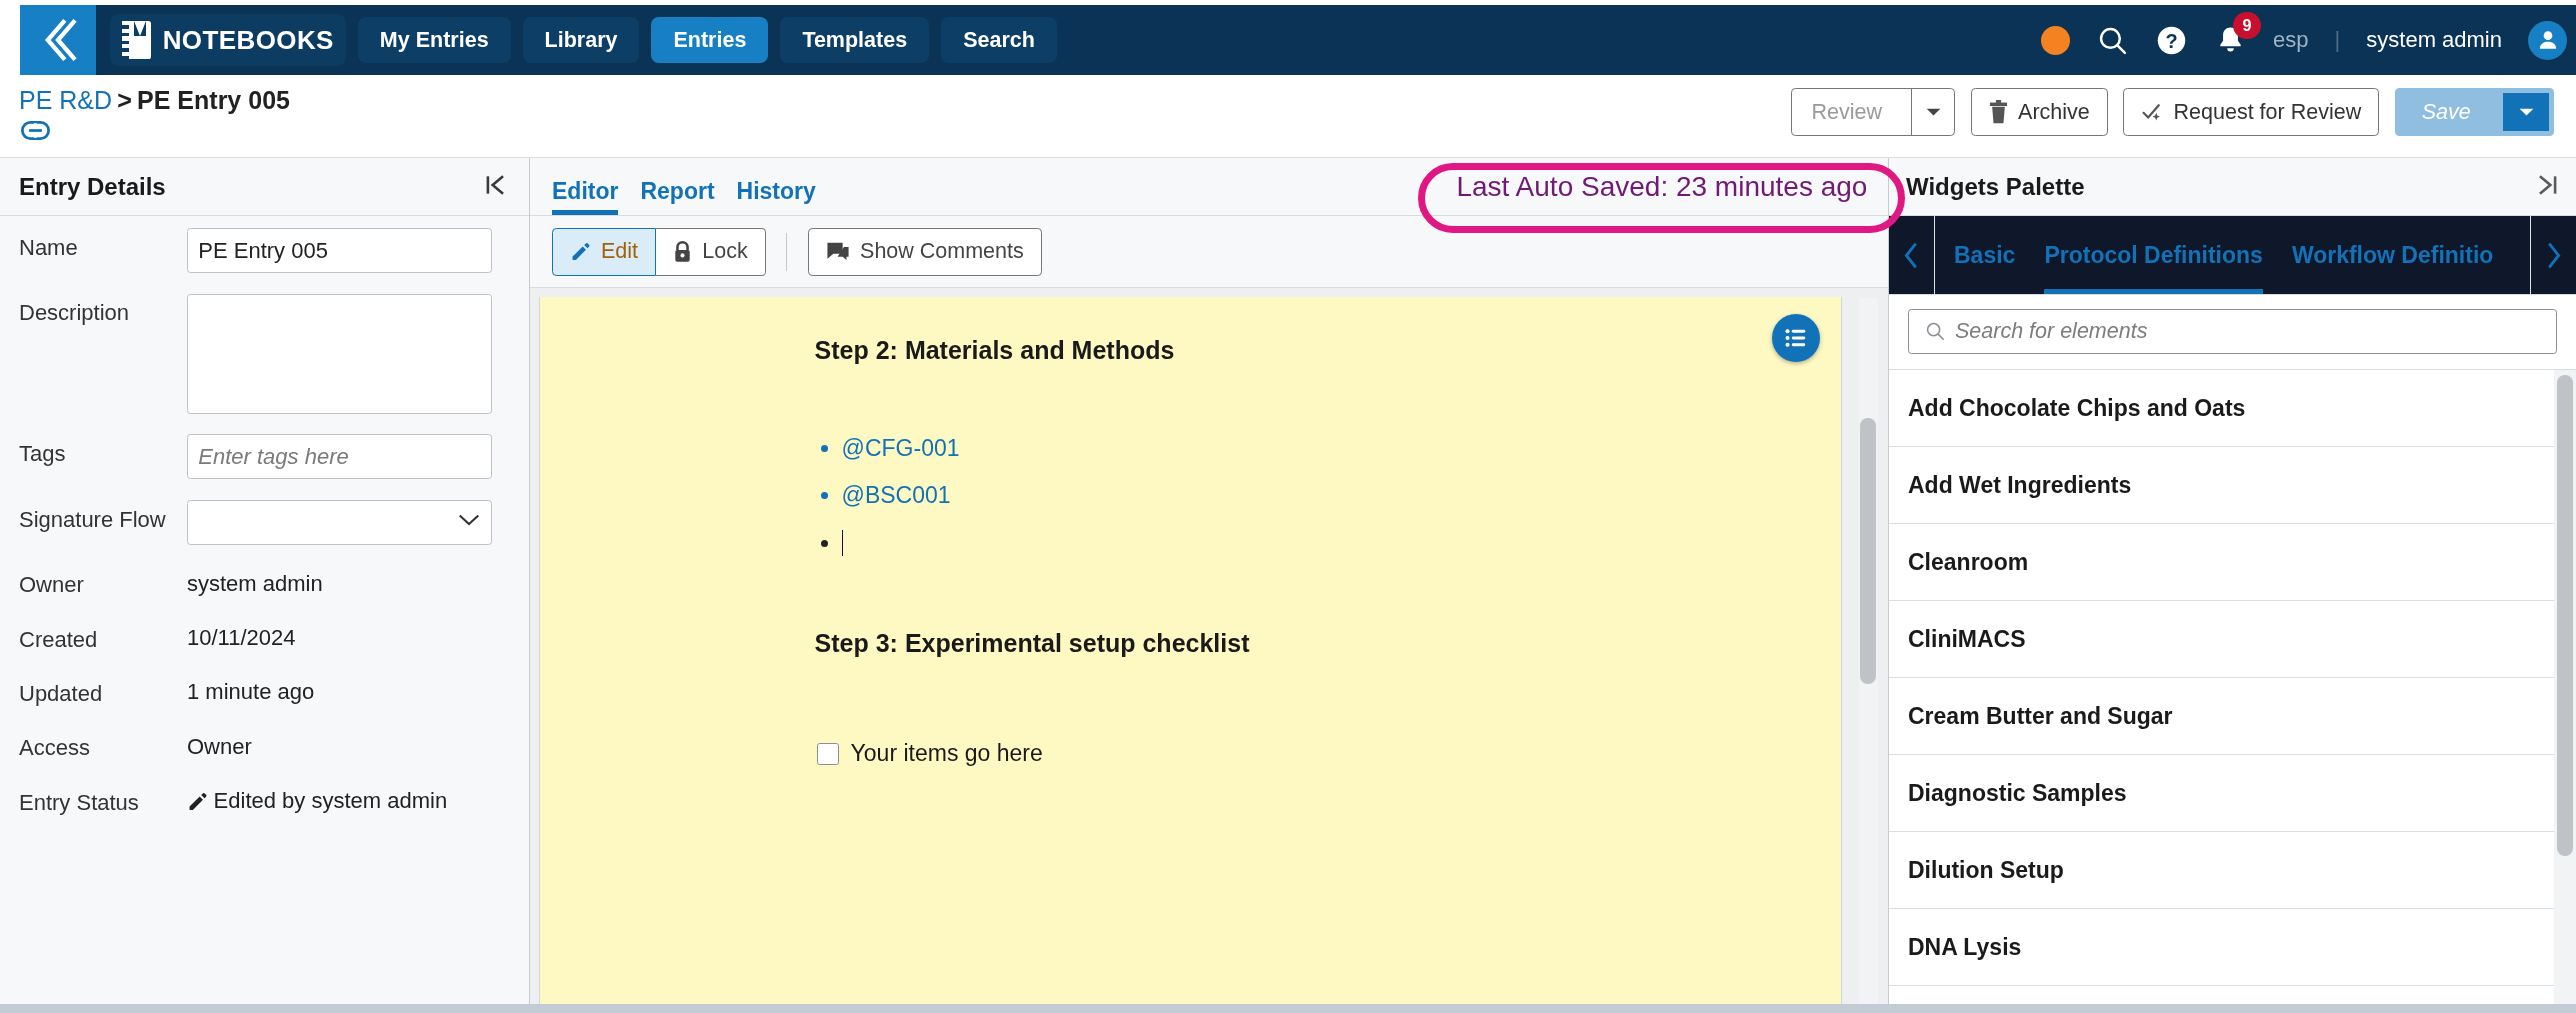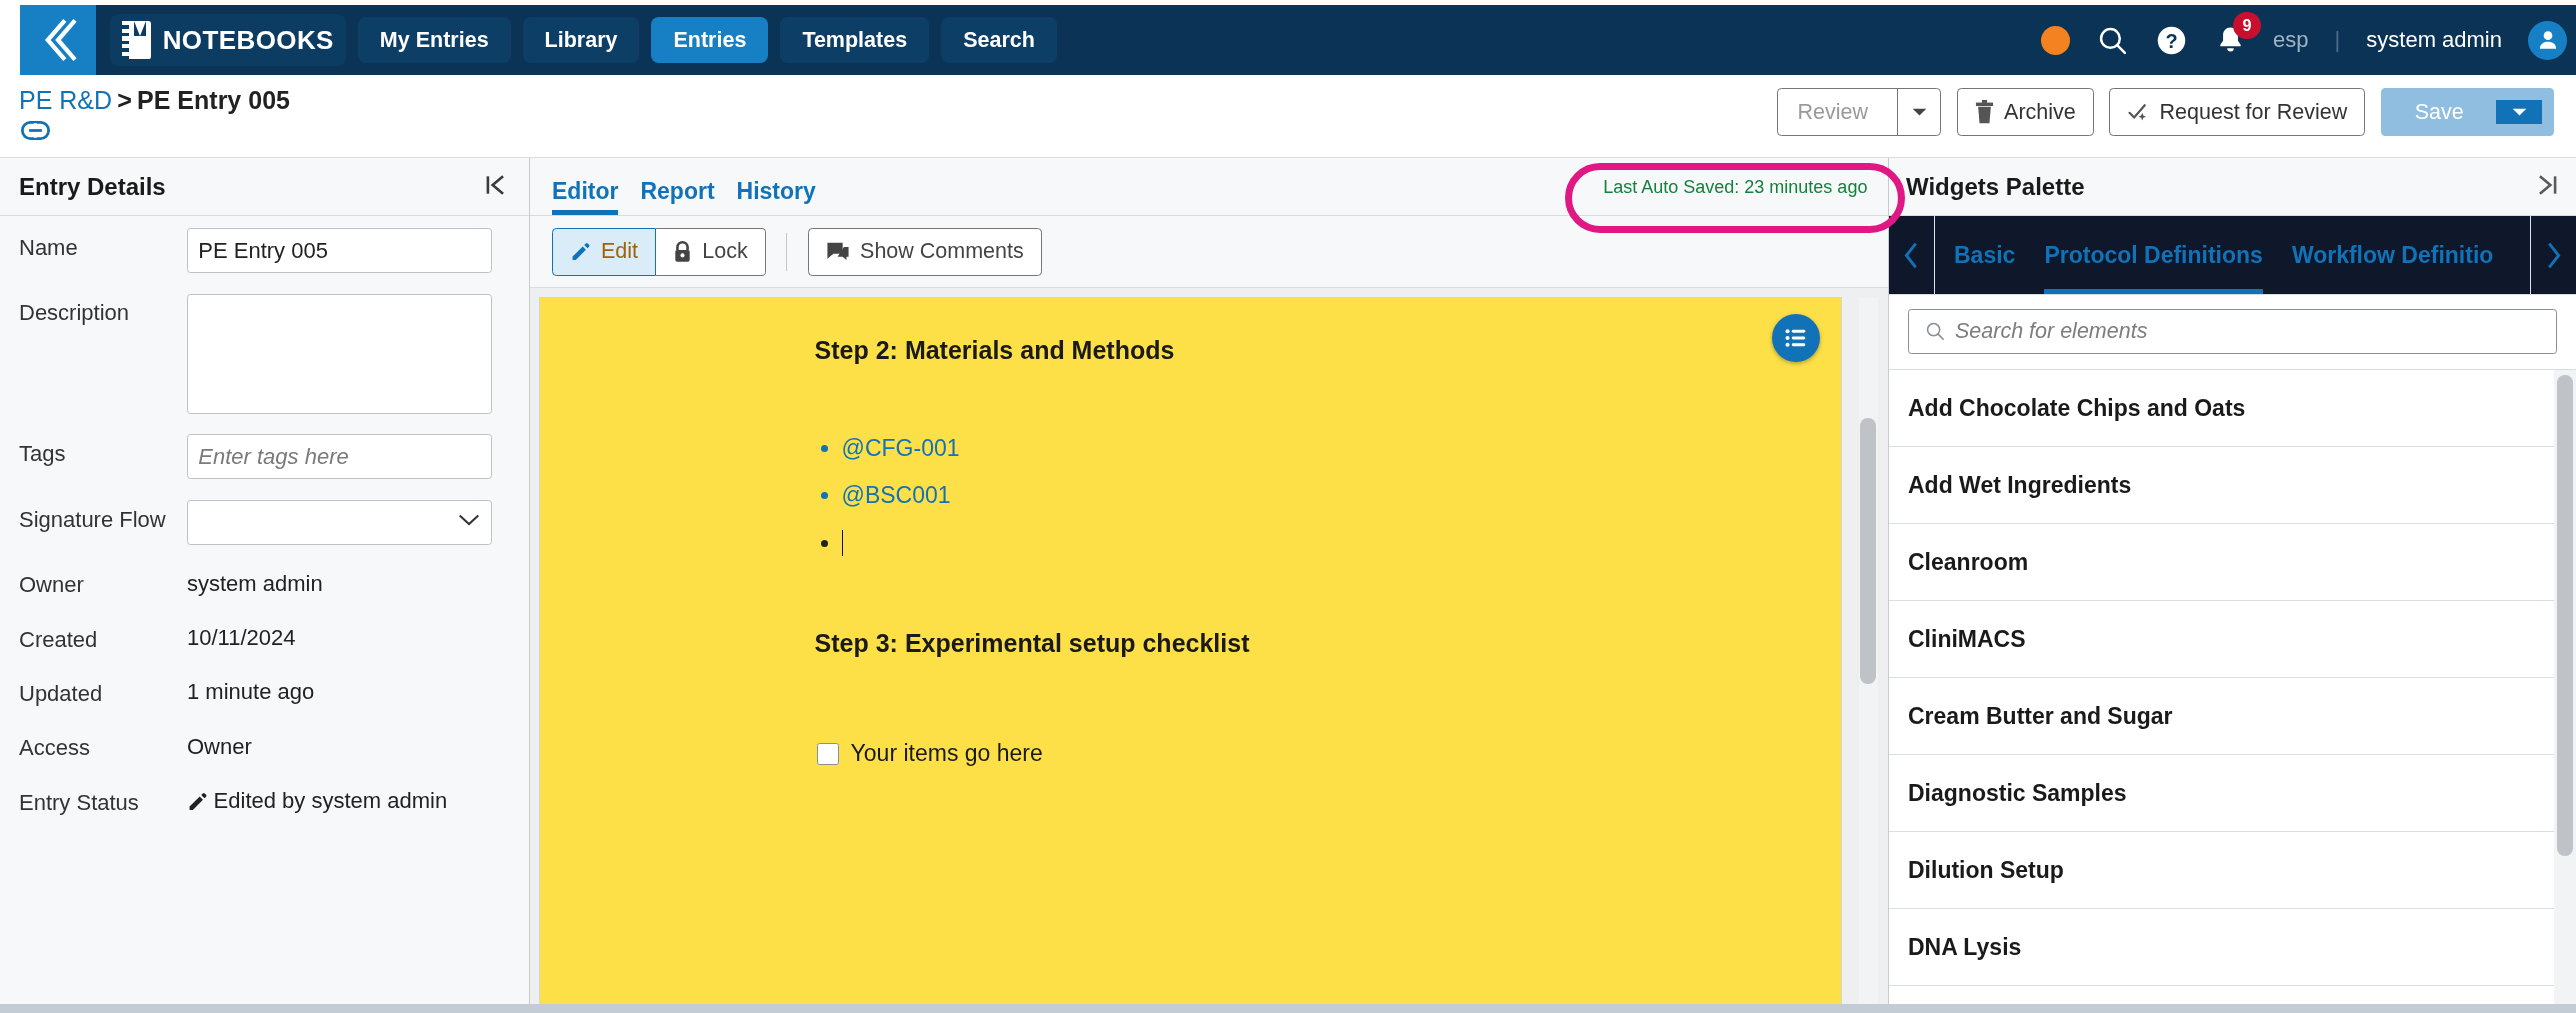--- a/index.html
+++ b/index.html
@@ -74,21 +74,21 @@
   #crumb-actions { position:absolute; right:22px; top:12px; display:flex; align-items:center; gap:15.5px;}
   .btn {
     height: 48px; border:0.9px solid #767676; border-radius:4.3px; background:#fff;
     display:flex; align-items:center; gap:10.3px; padding:0 17px;
     font-size:21.5px; color:#333; cursor:pointer; white-space:nowrap;
   }
   .btn.split { padding:0; }
   .btn.split .lbl { padding:0 19px; color:#9a9a9a; }
   .btn.split .caret { border-left:0.9px solid #767676; width:43px; height:100%;
     display:flex; align-items:center; justify-content:center; }
-  #btn-save { background:#8fbee0; border:none; color:#fff; padding:12px; }
+  #btn-save { background:#8fbee0; border:none; color:#fff; padding:5px;font-style:italic; }
   #btn-save .lbl { padding:0 22px; font-weight:normal; color:#fff;}
   #btn-save .caret { background:#1172b8; width:46px; height:100%;
      display:flex; align-items:center; justify-content:center; }
 
   
   #panels { position:absolute; left:0; top:158px; width:2576px; height:855px; display:flex; }
 
   
   #sidebar { width: 530px; flex:none; background:#f7f8f9; border-right:0.9px solid #c8ccd0;
      display:flex; flex-direction:column;}
@@ -114,37 +114,37 @@
   
   #center { flex:1; min-width:0; display:flex; flex-direction:column; background:#fff;
      border-right:0.9px solid #c8ccd0; }
   #ed-tabs { height:58px; background:#f7f8f9; border-bottom:0.9px solid #d8dcdf;
      display:flex; align-items:flex-end; position:relative;}
   .edtab { font-size:23px; font-weight:bold; color:#1172b8; padding:0 0 10.3px 0; margin-left:22px;
      cursor:pointer; position:relative;}
   .edtab:first-child { margin-left:22px; }
   .edtab.active::after { content:""; position:absolute; left:0; right:0; bottom:0; height:5.2px; background:#1172b8;}
   #autosave-wrap { position:absolute; right:10.3px; top:0; height:58px; display:flex; align-items:center; padding-right:10.3px;}
-  #autosave { font-size:18px; color:#15803d; white-space:nowrap; position:relative; z-index:2;}
+  #autosave { font-size:28px; color:#701a75; white-space:nowrap; position:relative; z-index:2;}
   #autosave-ring { position:absolute; left:-38px; right:-27.5px; top:5.2px; bottom:-17px;
      border:7.7px solid #e01884; border-radius:41px; z-index:1; }
 
   #ed-toolbar { height:72px; background:#f7f8f9; border-bottom:0.9px solid #d8dcdf;
      display:flex; align-items:center; padding-left:22px; gap:20.6px;}
   .tbgroup { display:flex; align-items:center; }
   .tbbtn { height:48px; border:0.9px solid #767676; background:#fff; display:flex; align-items:center;
      gap:10.3px; padding:0 17px; font-size:21.5px; color:#444; cursor:pointer; white-space:nowrap;}
   .tbbtn.first { border-radius:4.3px 0 0 4.3px; }
   .tbbtn.last { border-radius:0 4.3px 4.3px 0; border-left:none;}
   .tbbtn.solo { border-radius:4.3px; }
   .tbbtn.on { background:#d9ecf8; border-color:#1172b8; color:#a16207;}
   .tbdiv { width:0.9px; height:38px; background:#c4c9cd; }
 
   #ed-canvas { flex:1; position:relative; background:#edeff1; overflow:hidden; }
-  #doc { position:absolute; left:8.6px; top:8.6px; right:46px; bottom:0; background:#fde047;
+  #doc { position:absolute; left:8.6px; top:8.6px; right:46px; bottom:0; background:#fef9c3;
      border:0.9px solid #d3d7da; border-top:none; padding:39px 0 0 0; overflow:hidden;}
   #fab { position:absolute; right:20.6px; top:17px; width:48px; height:48px; border-radius:50%;
      background:#1172b8; display:flex; align-items:center; justify-content:center; cursor:pointer;
      box-shadow:0 1.7px 4.3px rgba(0,0,0,.3);}
   .doc-h { font-size:25px; font-weight:bold; color:#1a1a1a; margin-left:275px; }
   .doc-bullets { margin:70px 0 0 302px; }
   .doc-bullets li { list-style: disc; font-size:23px; color:#1172b8; margin-bottom:20px; line-height:1.2;}
   .doc-bullets li.empty { color:#222; }
   .caretbar { display:inline-block; width:1.7px; height:26px; background:#111; vertical-align:-5.2px; }
   #doc-check { margin:82px 0 0 277px; display:flex; align-items:center; gap:12px;}

